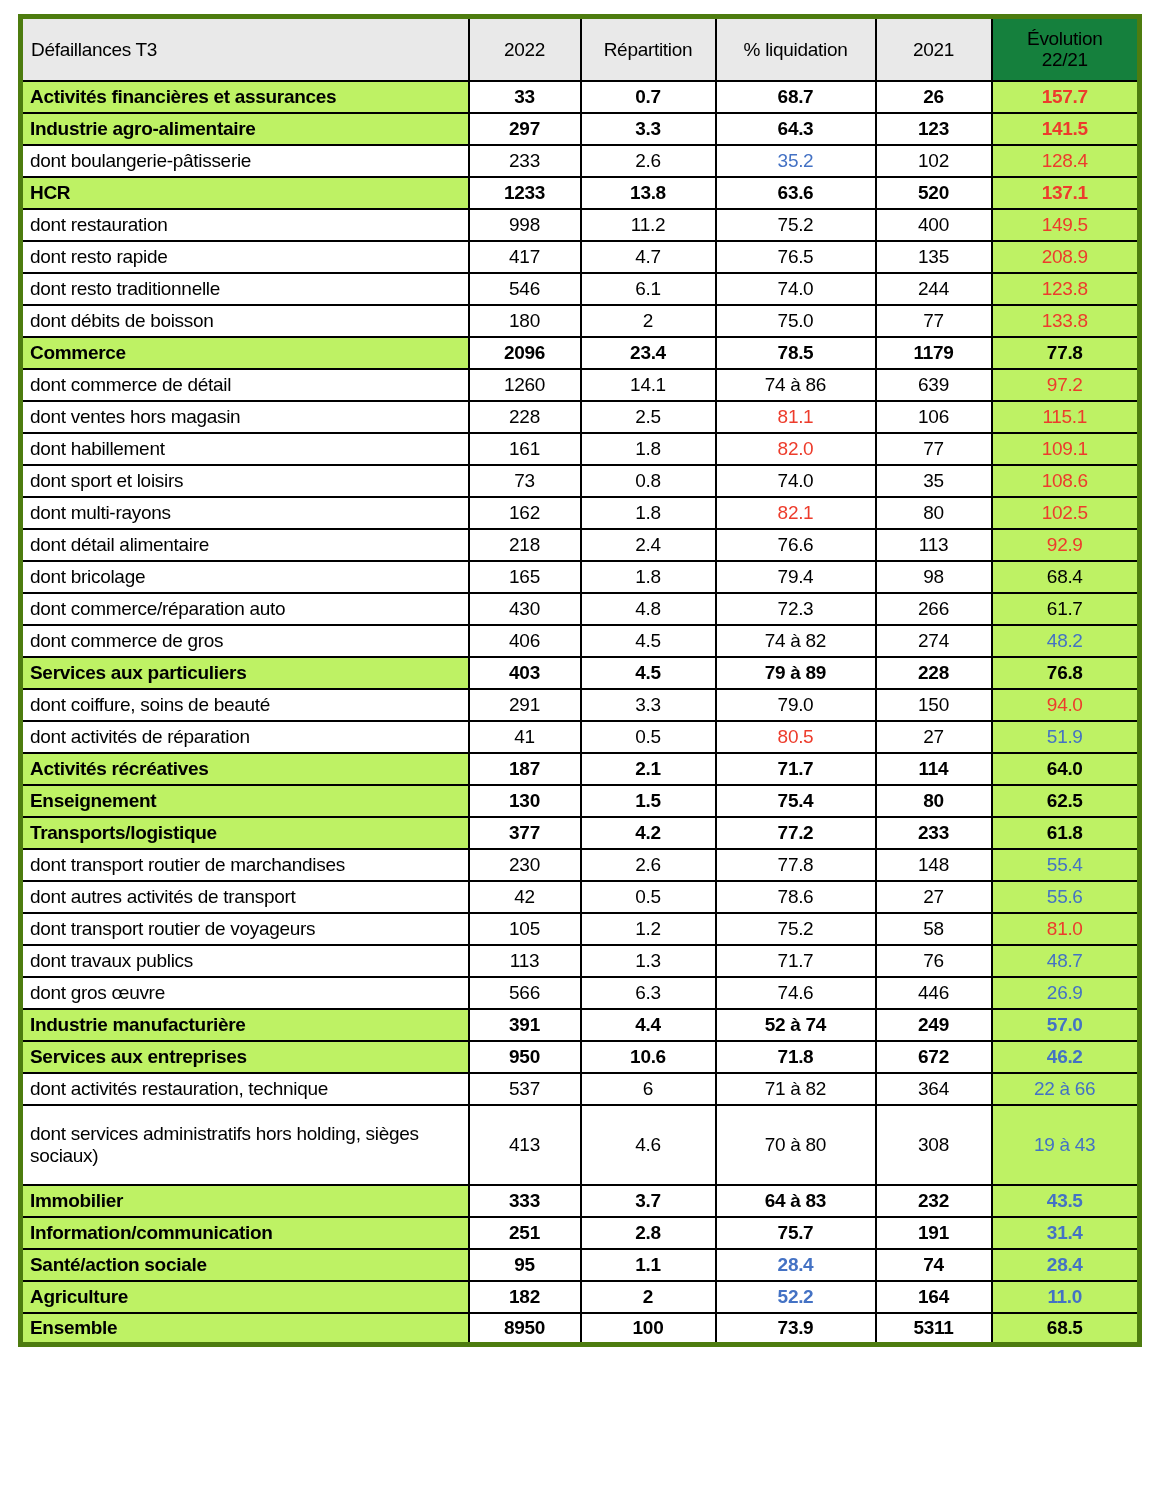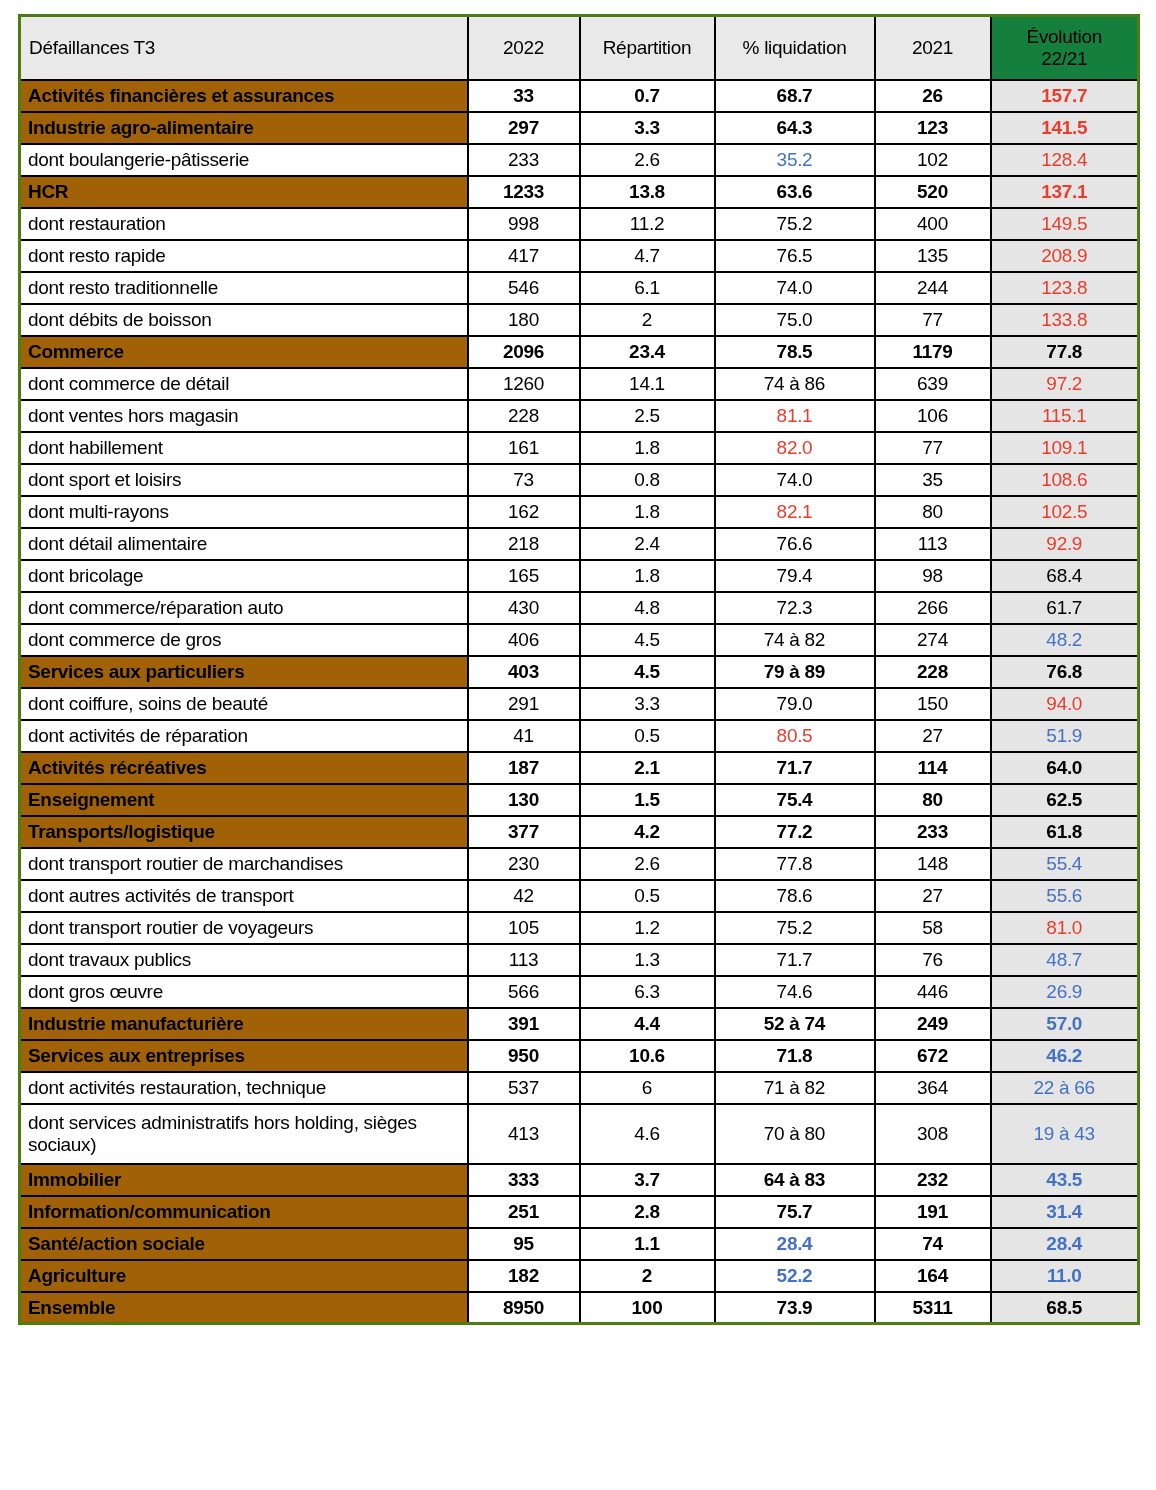--- a/index.html
+++ b/index.html
@@ -10,50 +10,50 @@
     height: 1490px;
     font-family: "Liberation Sans", "DejaVu Sans", sans-serif;
     color: #000;
   }
   .table-wrap {
     padding: 14px 0 0 18px;
   }
   table {
     border-collapse: collapse;
     table-layout: fixed;
-    border: 3px solid #4d7c0f;
+    border: 5px solid #4d7c0f;
   }
   th, td {
     border: 2px solid #000;
     font-size: 19px;
     letter-spacing: -0.3px;
     line-height: 1.12;
     padding: 1px 4px;
     overflow: hidden;
     vertical-align: middle;
   }
   thead tr { height: 64px; }
   tbody tr { height: 32px; }
-  tbody tr.tall { height: 60px; }
+  tbody tr.tall { height: 80px; }
   th {
     background: #e9e9e9;
     font-weight: normal;
     text-align: center;
   }
   th.label { text-align: left; padding-left: 8px; }
   th.evo   { background: #15803d; }
   td.label {
     text-align: left;
     padding-left: 7px;
     white-space: normal;
   }
   td.num { text-align: center; }
-  td.evo { background: #e5e5e5; }
+  td.evo { background: #bef264; }
   tr.cat td { font-weight: bold; }
-  tr.cat td.label { background: #a16207; }
+  tr.cat td.label { background: #bef264; }
   .c-black { color: #000000; }
   .c-red   { color: var(--col-red, #ed3c2c); }
   .c-blue  { color: var(--col-blue, #4472c4); }
 </style>
 </head>
 <body>
 
 <div class="table-wrap">
   <table>
     <colgroup>

